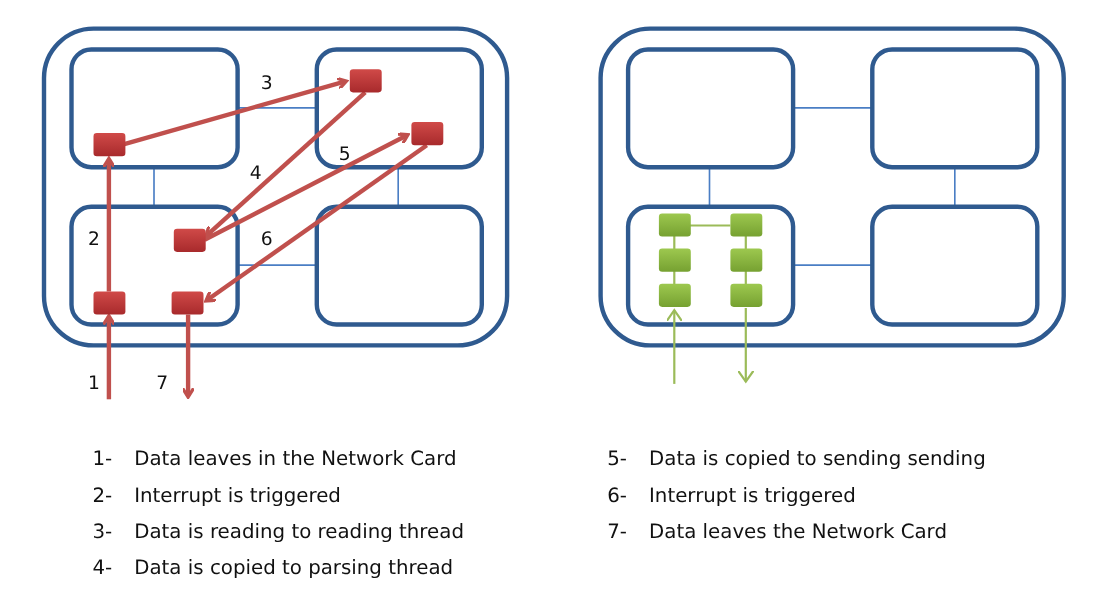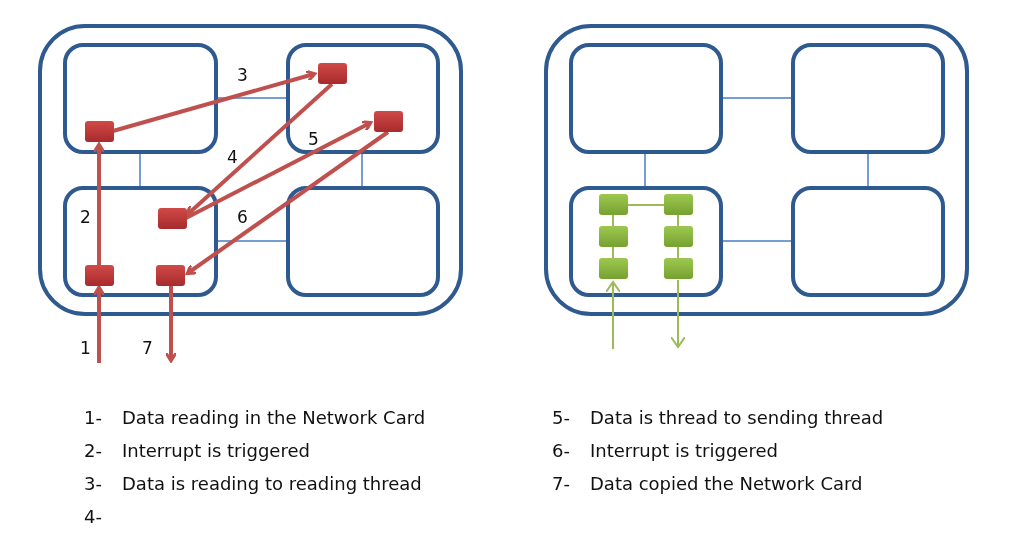--- a/index.html
+++ b/index.html
@@ -89,41 +89,42 @@
     <rect x="599" y="258" width="29" height="21" rx="3" fill="url(#greeng)"></rect>
     <rect x="664" y="194" width="29" height="21" rx="3" fill="url(#greeng)"></rect>
     <rect x="664" y="226" width="29" height="21" rx="3" fill="url(#greeng)"></rect>
     <rect x="664" y="258" width="29" height="21" rx="3" fill="url(#greeng)"></rect>
   </g>
 </svg>
 
 <div class="legend" style="left:84px; top:401px;">
   <div class="row">
       <span class="num">1-</span>
-      <span>Data reading in the Network Card</span>
+      <span>Data leaves in the Network Card</span>
     </div>
   <div class="row">
       <span class="num">2-</span>
       <span>Interrupt is triggered</span>
     </div>
   <div class="row">
       <span class="num">3-</span>
       <span>Data is reading to reading thread</span>
     </div>
   <div class="row">
       <span class="num">4-</span>
+      <span>Data is copied to parsing thread</span>
     </div>
 </div>
 
 <div class="legend" style="left:552px; top:401px;">
   <div class="row">
       <span class="num">5-</span>
-      <span>Data is thread to sending thread</span>
+      <span>Data is copied to sending sending</span>
     </div>
   <div class="row">
       <span class="num">6-</span>
       <span>Interrupt is triggered</span>
     </div>
   <div class="row">
       <span class="num">7-</span>
-      <span>Data copied the Network Card</span>
+      <span>Data leaves the Network Card</span>
     </div>
 </div>
 
 </body></html>

